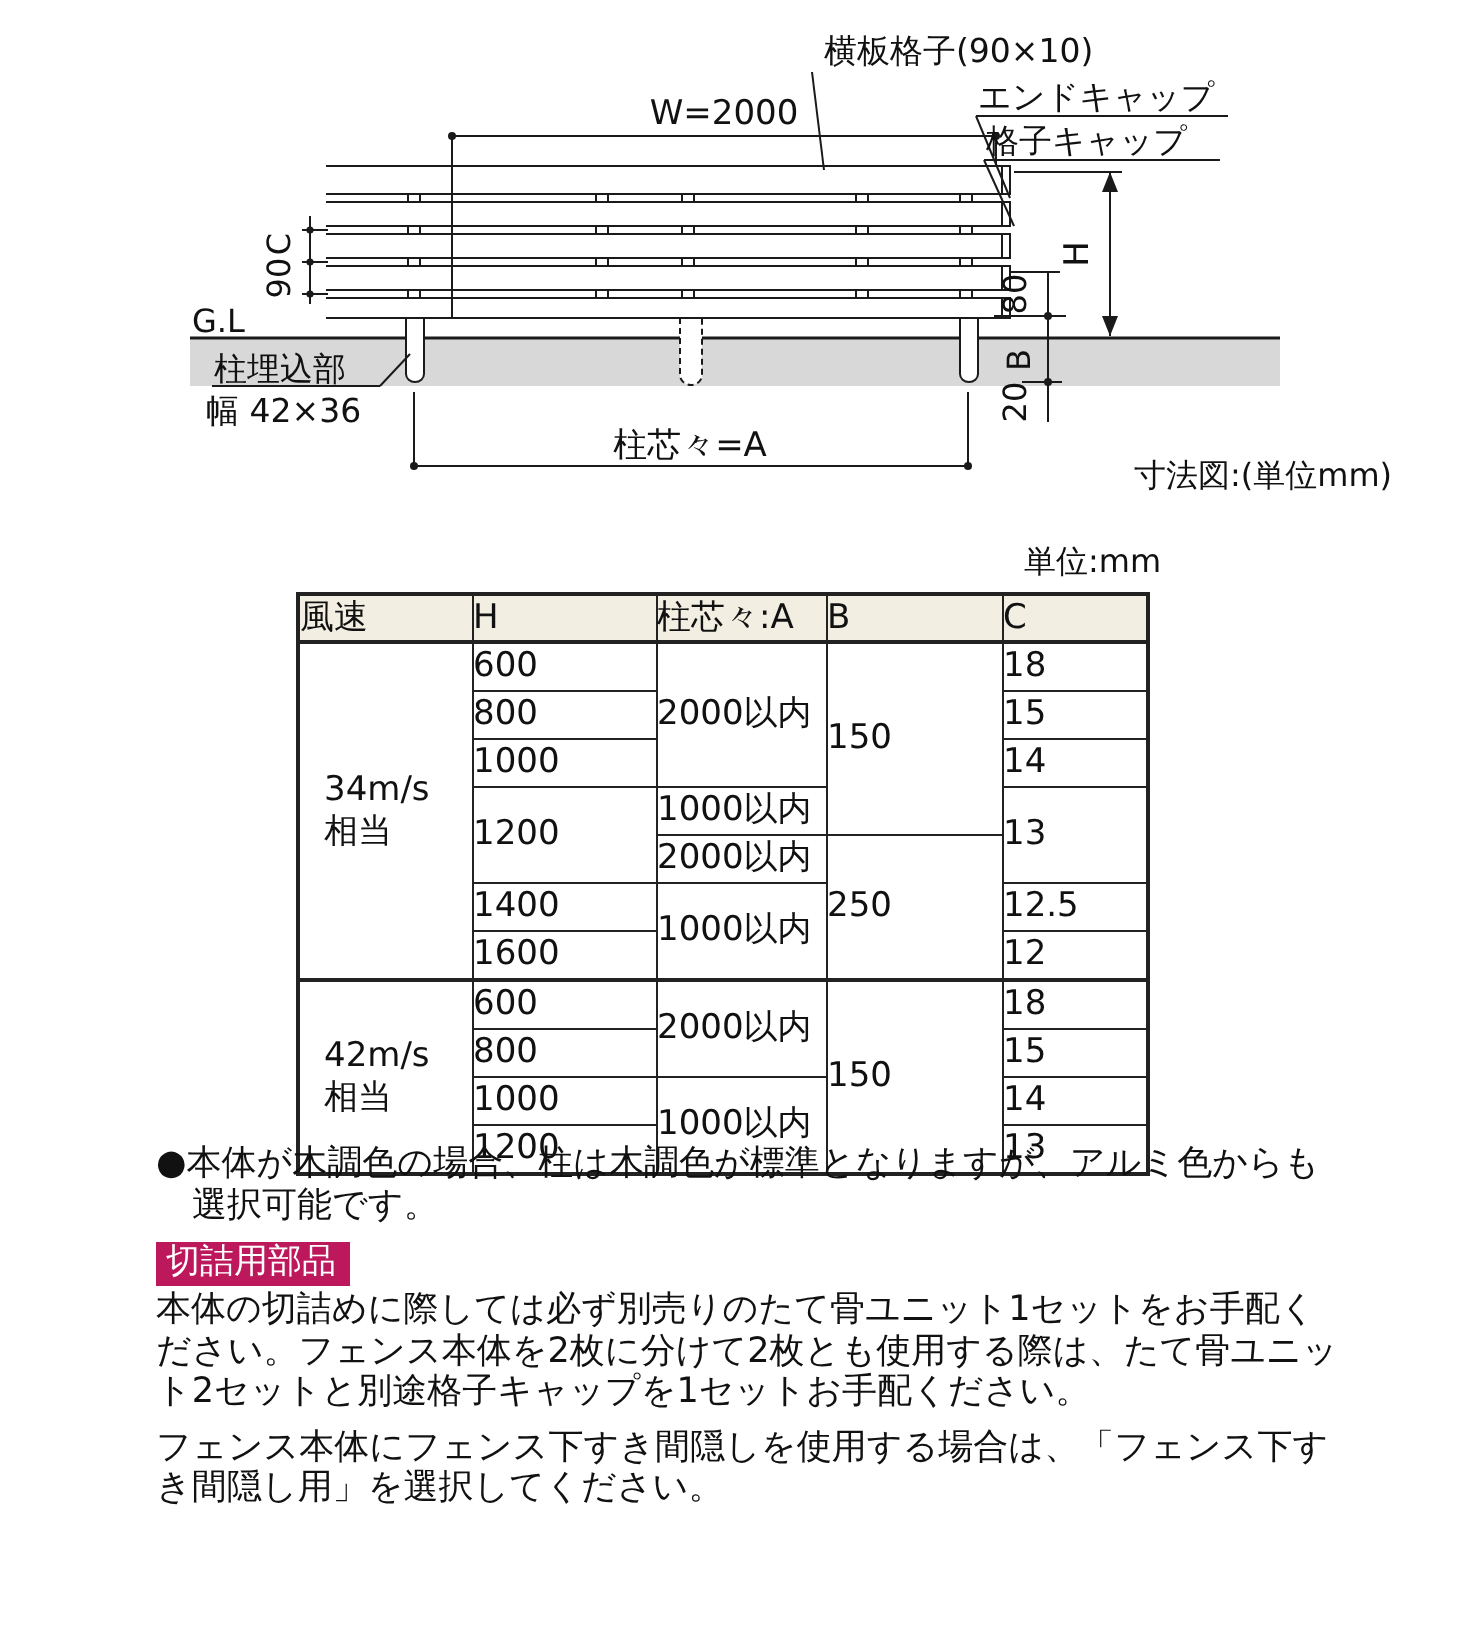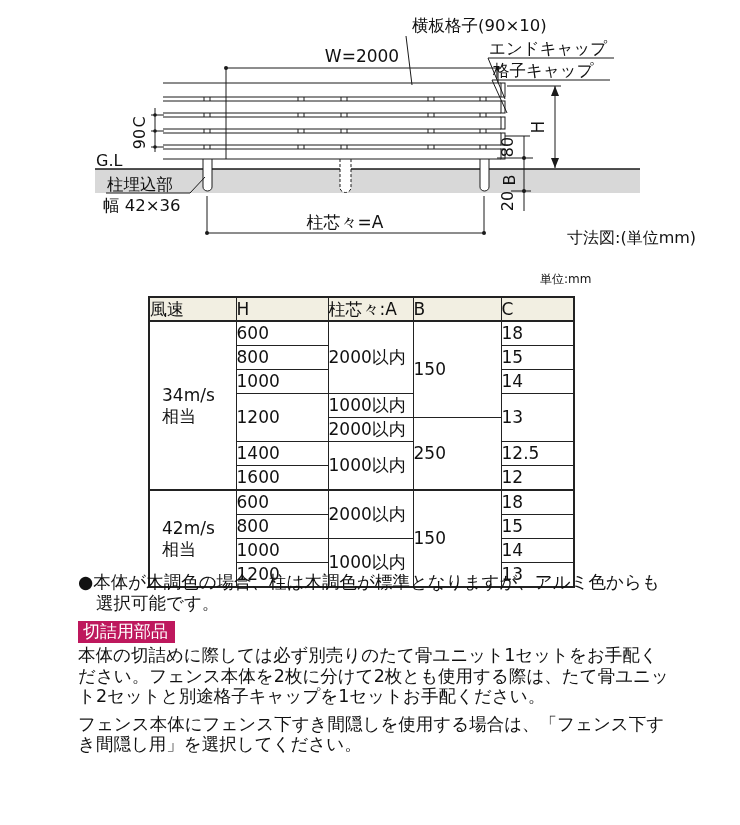--- a/index.html
+++ b/index.html
@@ -3,21 +3,21 @@
 <meta charset="utf-8">
 <style>
   * { margin:0; padding:0; box-sizing:border-box; }
   html,body { width:740px; height:825px; background:#fff; }
   body { position:relative; font-family:"DejaVu Sans","Liberation Sans",sans-serif; color:#111; }
 
   .diagram { position:absolute; left:0; top:0; width:740px; height:262px; }
   .diagram svg { display:block; }
   .diagram text { fill:#111; }
 
-  .unit-label { position:absolute; left:540px; top:271px; font-size:12px; }
+  .unit-label { position:absolute; left:512px; top:271px; font-size:16px; }
 
   table.spec { position:absolute; left:148px; top:296px; border-collapse:collapse;
                border:2px solid #222; table-layout:fixed; }
   table.spec th, table.spec td { border:1px solid #222; text-align:left;
                font-size:17px; font-weight:400; padding:0; height:23px; line-height:23px; }
   table.spec thead th { background:#f2efe2; height:22px; line-height:22px; border-bottom:2px solid #222; }
   table.spec tr.sec td { border-top:2px solid #222; }
   td.wind span { display:block; line-height:21px;margin-left:12px; }
 
   .notes { position:absolute; left:78px; top:572px; width:596px; font-size:17.5px; line-height:21px; }

